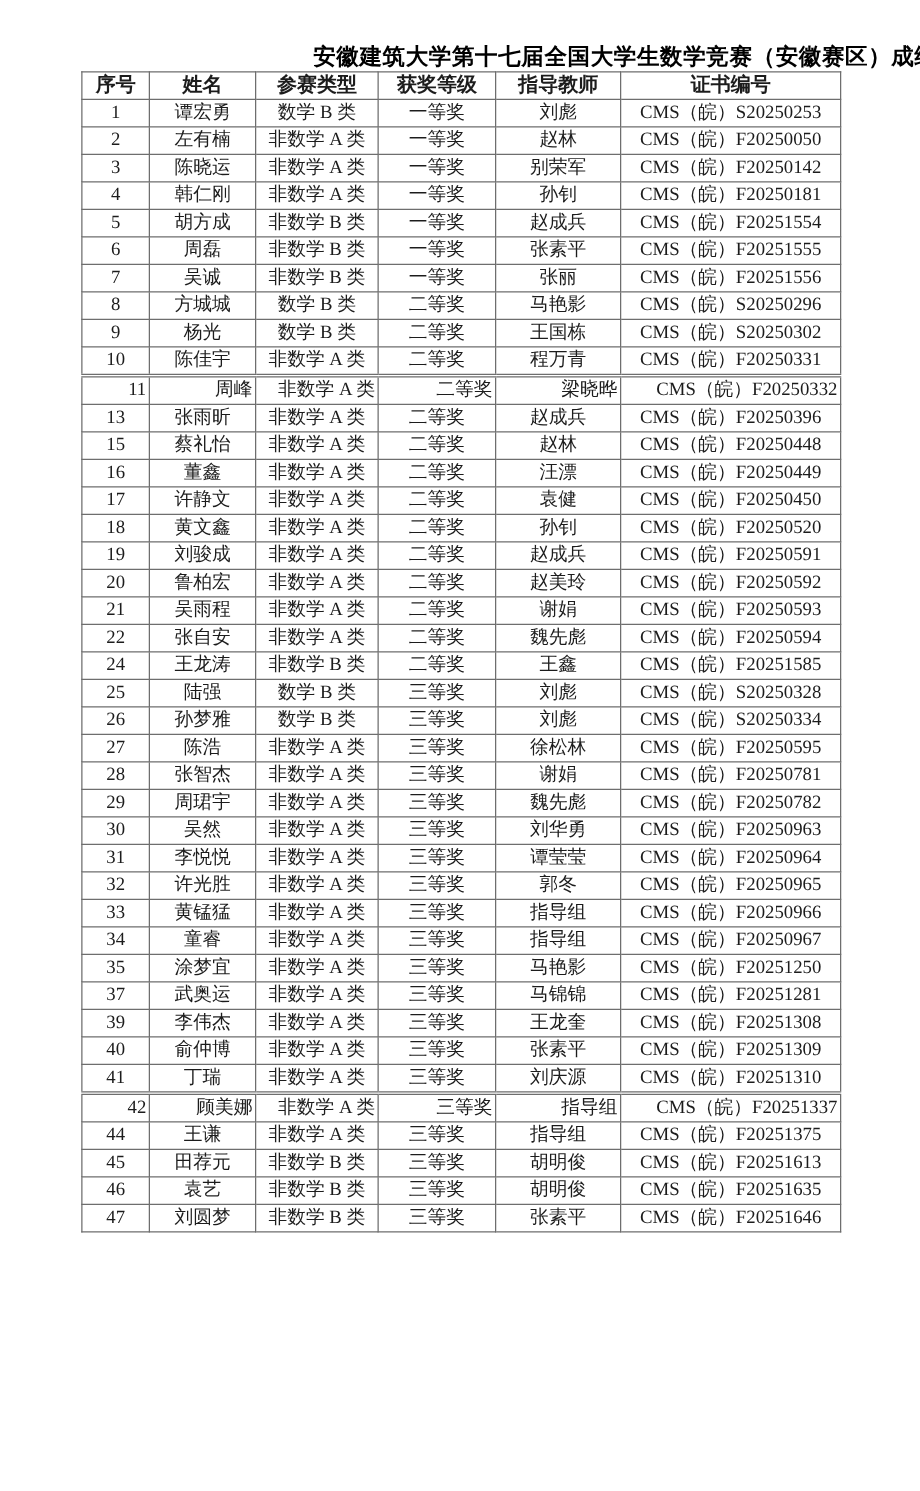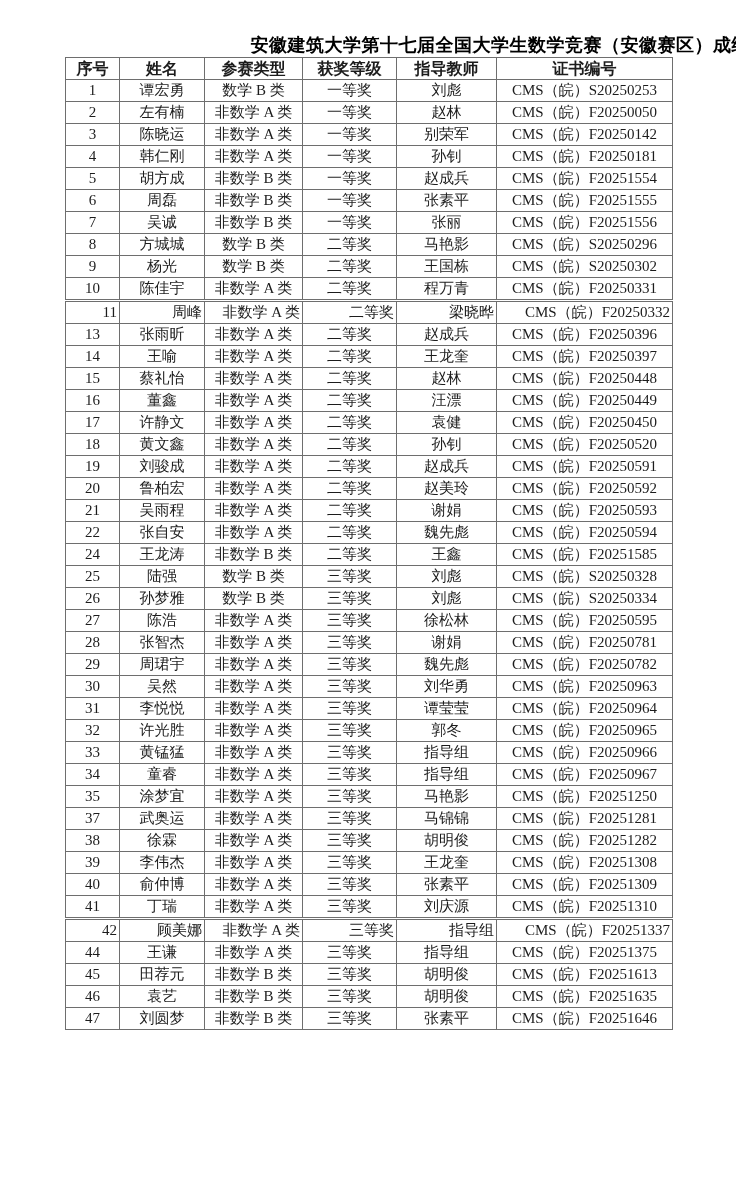--- a/index.html
+++ b/index.html
@@ -182,28 +182,20 @@
         </tr>
         <tr>
           <td>13</td>
           <td>张雨昕</td>
           <td>非数学 A 类</td>
           <td>二等奖</td>
           <td>赵成兵</td>
           <td>CMS（皖）F20250396</td>
         </tr>
         <tr>
-          <td>14</td>
-          <td>王喻</td>
-          <td>非数学 A 类</td>
-          <td>二等奖</td>
-          <td>王龙奎</td>
-          <td>CMS（皖）F20250397</td>
-        </tr>
-        <tr>
           <td>15</td>
           <td>蔡礼怡</td>
           <td>非数学 A 类</td>
           <td>二等奖</td>
           <td>赵林</td>
           <td>CMS（皖）F20250448</td>
         </tr>
         <tr>
           <td>16</td>
           <td>董鑫</td>
@@ -356,28 +348,20 @@
           <td>马艳影</td>
           <td>CMS（皖）F20251250</td>
         </tr>
         <tr>
           <td>37</td>
           <td>武奥运</td>
           <td>非数学 A 类</td>
           <td>三等奖</td>
           <td>马锦锦</td>
           <td>CMS（皖）F20251281</td>
-        </tr>
-        <tr>
-          <td>38</td>
-          <td>徐霖</td>
-          <td>非数学 A 类</td>
-          <td>三等奖</td>
-          <td>胡明俊</td>
-          <td>CMS（皖）F20251282</td>
         </tr>
         <tr>
           <td>39</td>
           <td>李伟杰</td>
           <td>非数学 A 类</td>
           <td>三等奖</td>
           <td>王龙奎</td>
           <td>CMS（皖）F20251308</td>
         </tr>
         <tr>

